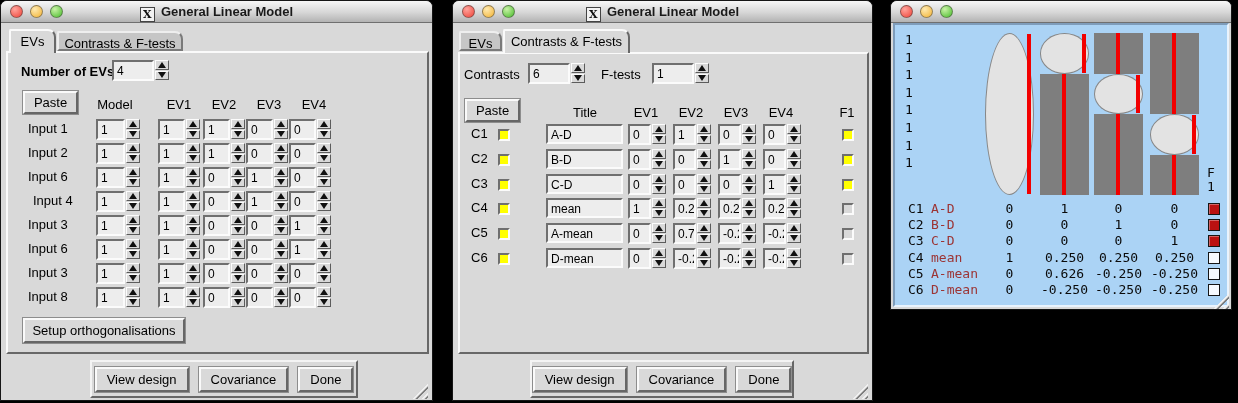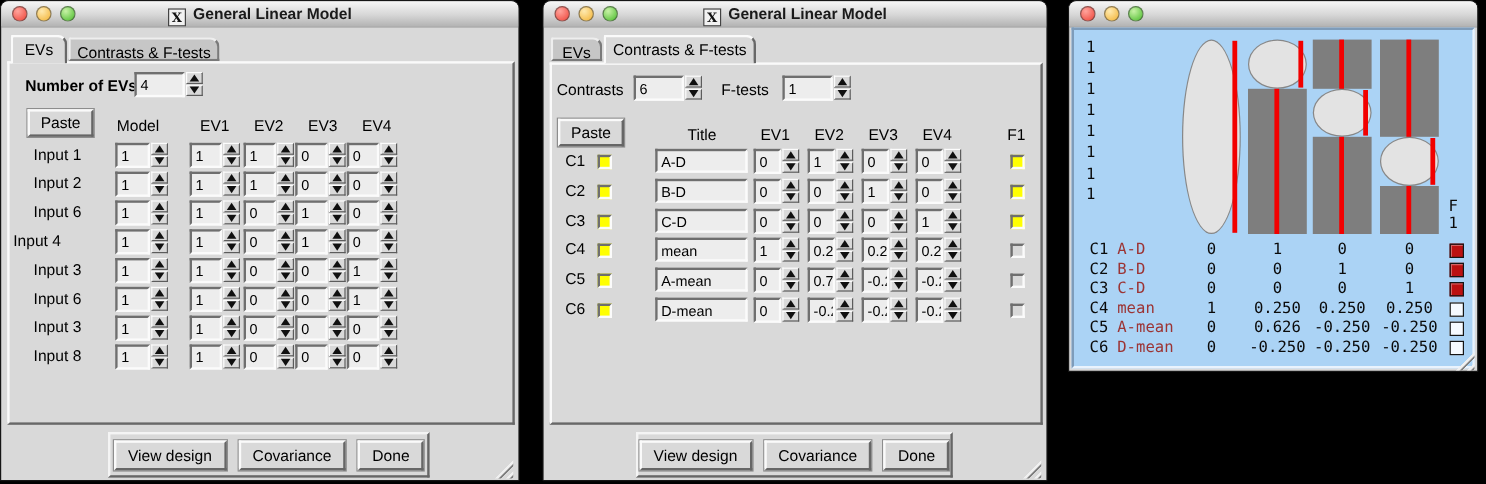--- a/index.html
+++ b/index.html
@@ -278,21 +278,21 @@
           <span class="entry" style="width: 27px;">0</span>
           <span class="arrs">
             <span class="arr">
               <i class="tri up"></i>
             </span>
             <span class="arr">
               <i class="tri dn"></i>
             </span>
           </span>
         </span>
-        <span class="lbl" style="left: 10px; top: 192px;">Input 4</span>
+        <span class="lbl" style="left: 32px; top: 192px;">Input 4</span>
         <span class="spin" style="left: 95px; top: 190px;">
           <span class="entry" style="width: 29px;">1</span>
           <span class="arrs">
             <span class="arr">
               <i class="tri up"></i>
             </span>
             <span class="arr">
               <i class="tri dn"></i>
             </span>
           </span>
@@ -560,20 +560,21 @@
             <span class="arr">
               <i class="tri up"></i>
             </span>
             <span class="arr">
               <i class="tri dn"></i>
             </span>
           </span>
         </span>
       </div>
 
+    <div class="btn" style="left:22px;top:317px;width:162px;height:25px;">Setup orthogonalisations</div>
 
     <div class="footerpanel" style="left:89px;top:359px;width:268px;height:38px;">
       <div class="btn fbtn">View design</div>
       <div class="btn fbtn">Covariance</div>
       <div class="btn fbtn">Done</div>
     </div>
     <div class="grip" style="left:410px;top:381px;"></div>
   </div>
 
   <div class="win" style="left:452px;top:0;width:421px;height:401px;">

